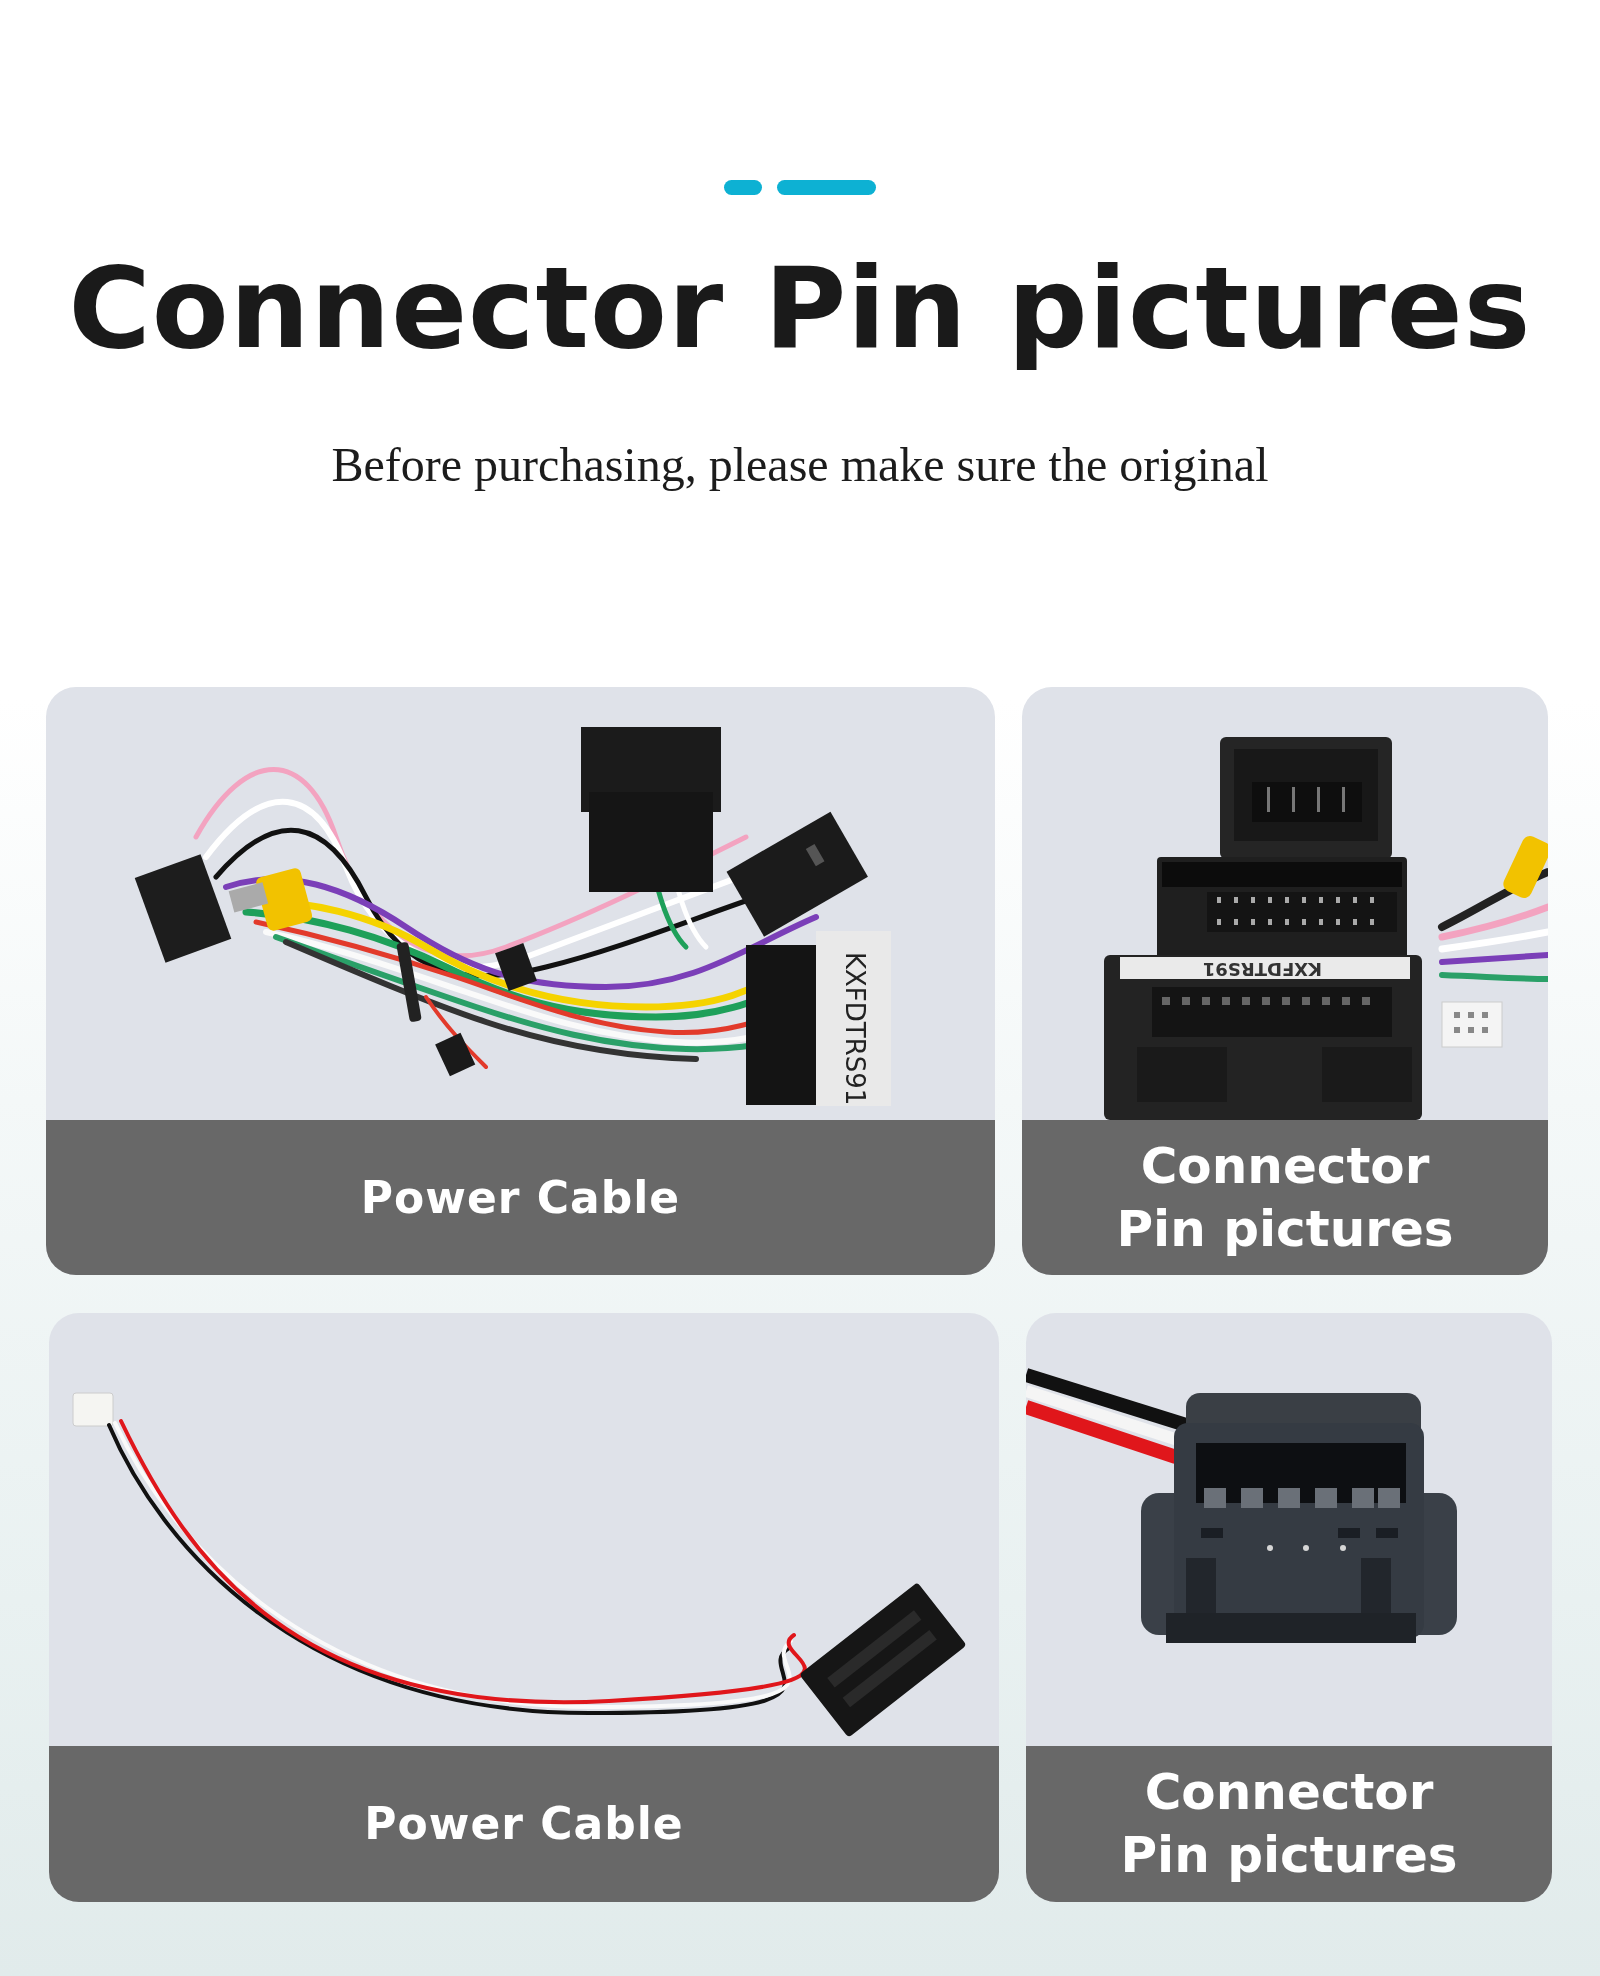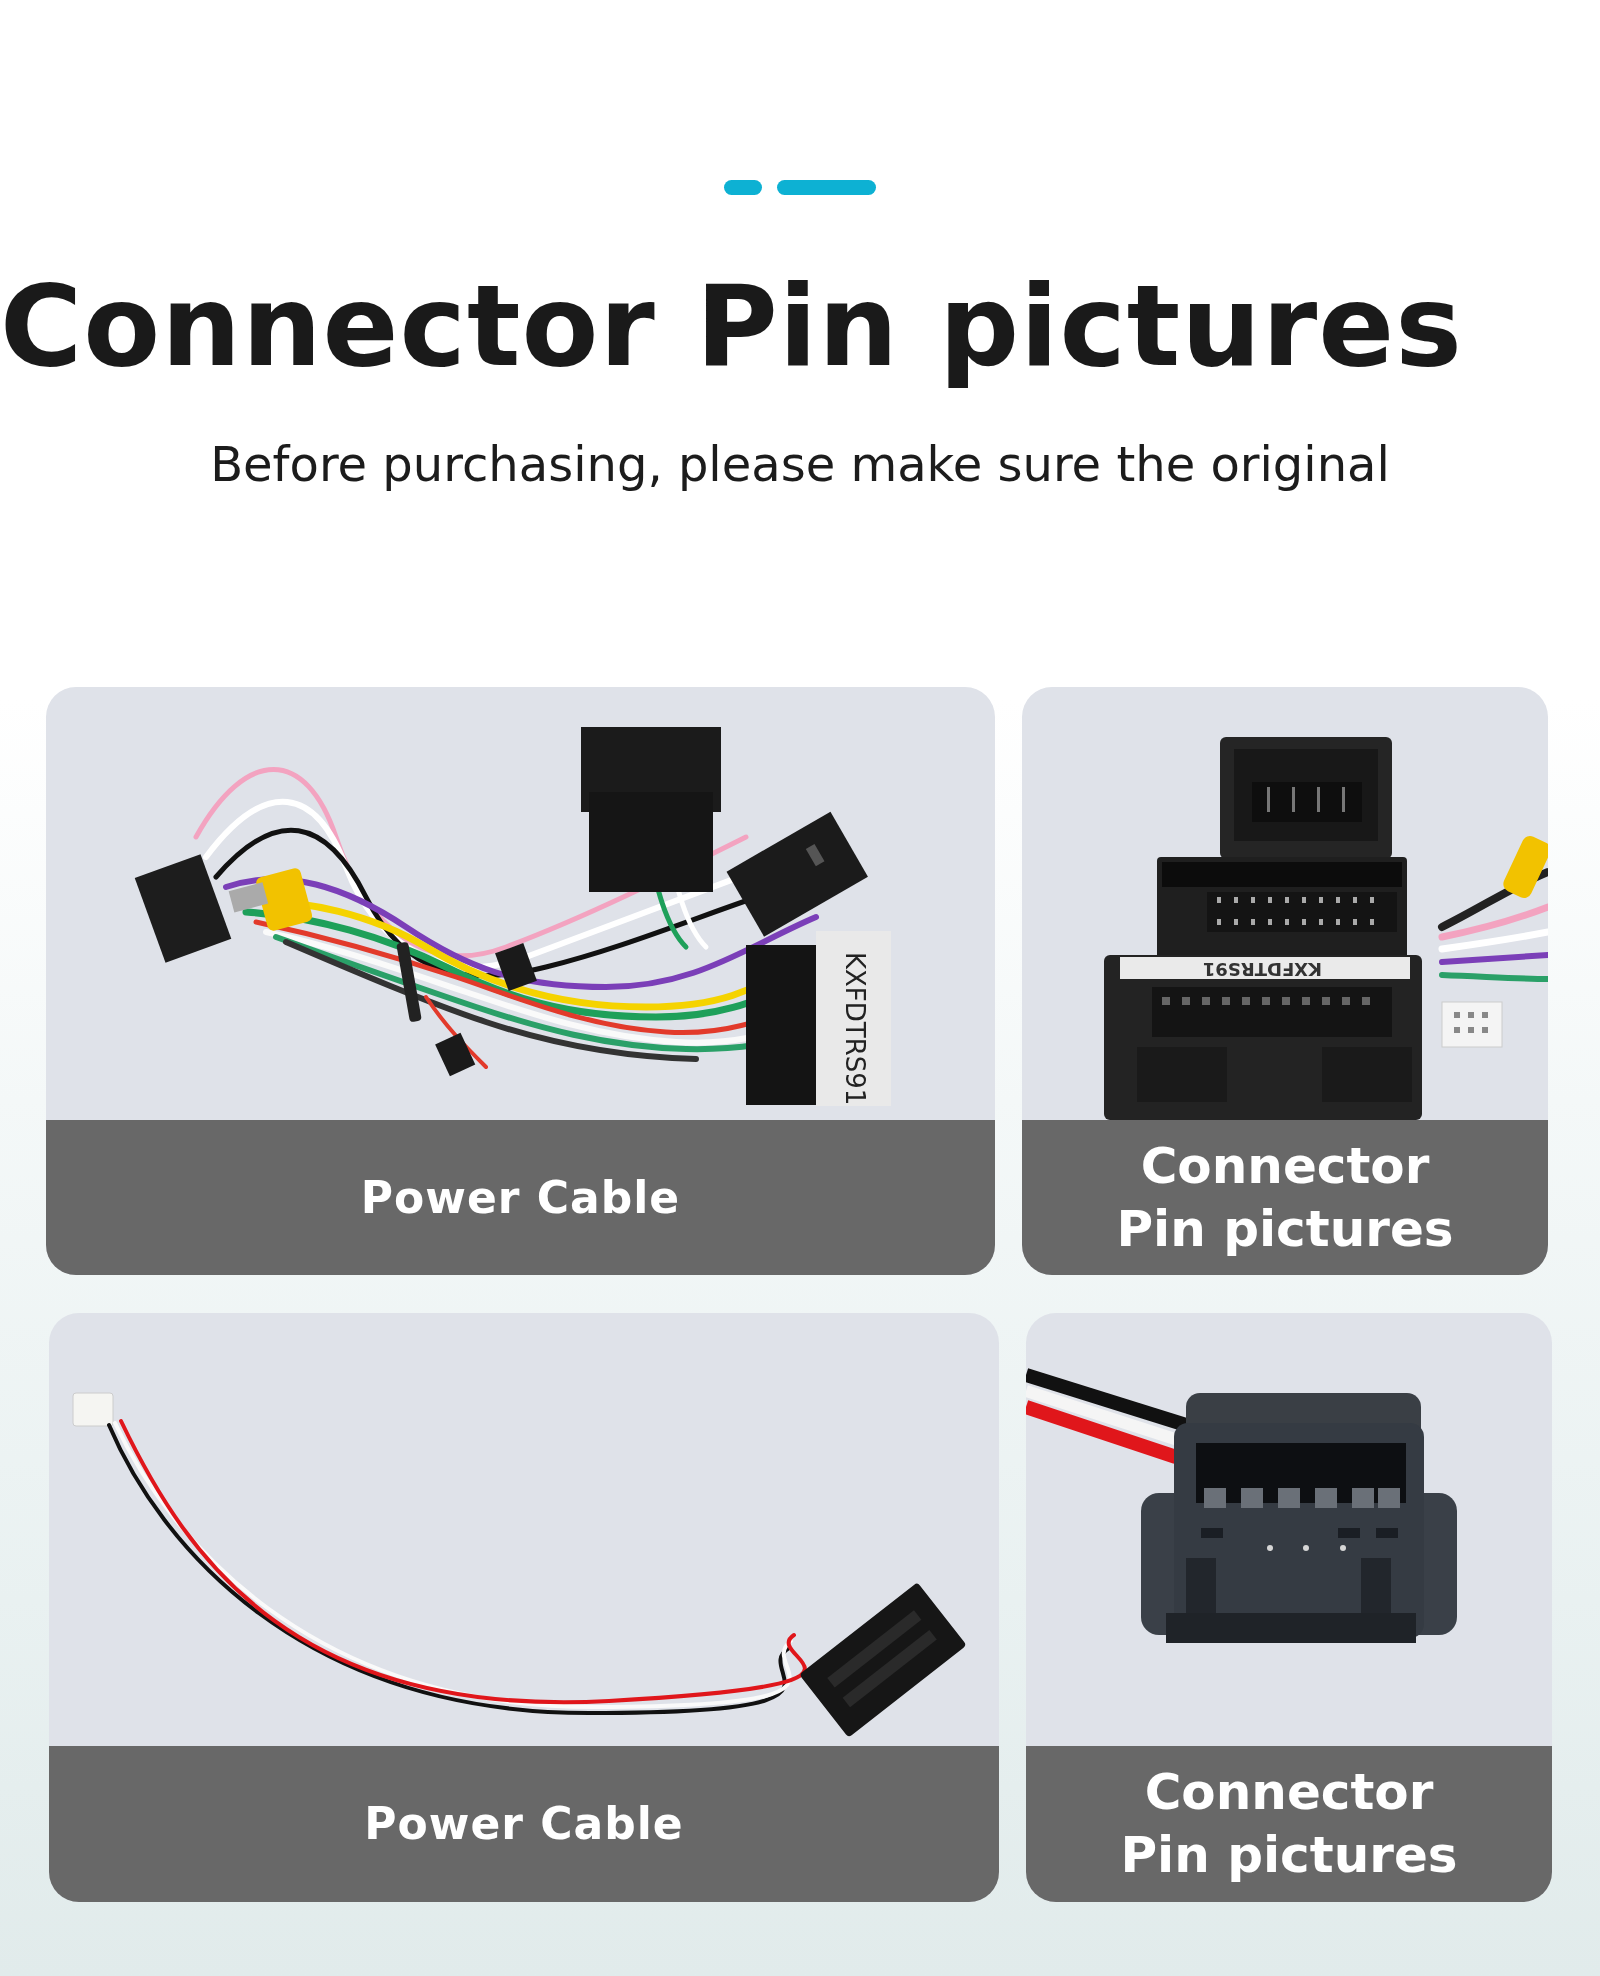--- a/index.html
+++ b/index.html
@@ -3,30 +3,30 @@
 <meta charset="utf-8">
 <style>
   html,body{margin:0;padding:0;}
   body{
     width:1600px;height:1976px;position:relative;overflow:hidden;
     background:linear-gradient(180deg,#ffffff 0px,#ffffff 700px,#f4f8f8 1100px,#e9f1f1 1600px,#e1ebeb 1976px);
     font-family:"Liberation Sans","DejaVu Sans",sans-serif;
   }
   .dash{position:absolute;top:180px;height:15px;border-radius:8px;}
   .title{
-    position:absolute;left:0;width:1600px;top:266px;text-align:left;
+    position:absolute;left:0;width:1600px;top:248px;text-align:center;
     font-family:"DejaVu Sans","Liberation Sans",sans-serif;font-weight:bold;
     font-size:112px;line-height:120px;color:#1a1a1a;letter-spacing:1px;
   }
   .subtitle{
     position:absolute;left:0;width:1600px;top:430px;text-align:center;
     font-family:"DejaVu Sans","Liberation Sans",sans-serif;
     font-size:48px;line-height:69px;color:#1c1c1c;
   }
-  .subtitle div{white-space:nowrap;}
+  .subtitle div{white-space:nowrap;font-family:Liberation Serif, serif;}
   .card{position:absolute;border-radius:30px;overflow:hidden;background:#dfe2e9;}
   .card .photo{position:absolute;left:0;top:0;width:100%;}
   .card .caption{
     position:absolute;left:0;bottom:0;width:100%;background:#686868;
     display:flex;flex-direction:column;align-items:center;justify-content:center;
     color:#ffffff;font-family:"DejaVu Sans","Liberation Sans",sans-serif;
     font-weight:bold;text-align:center;
   }
   .caption .single{font-size:44px;line-height:60px;letter-spacing:1px;}
   .caption .multi{font-size:50px;line-height:63px;}

